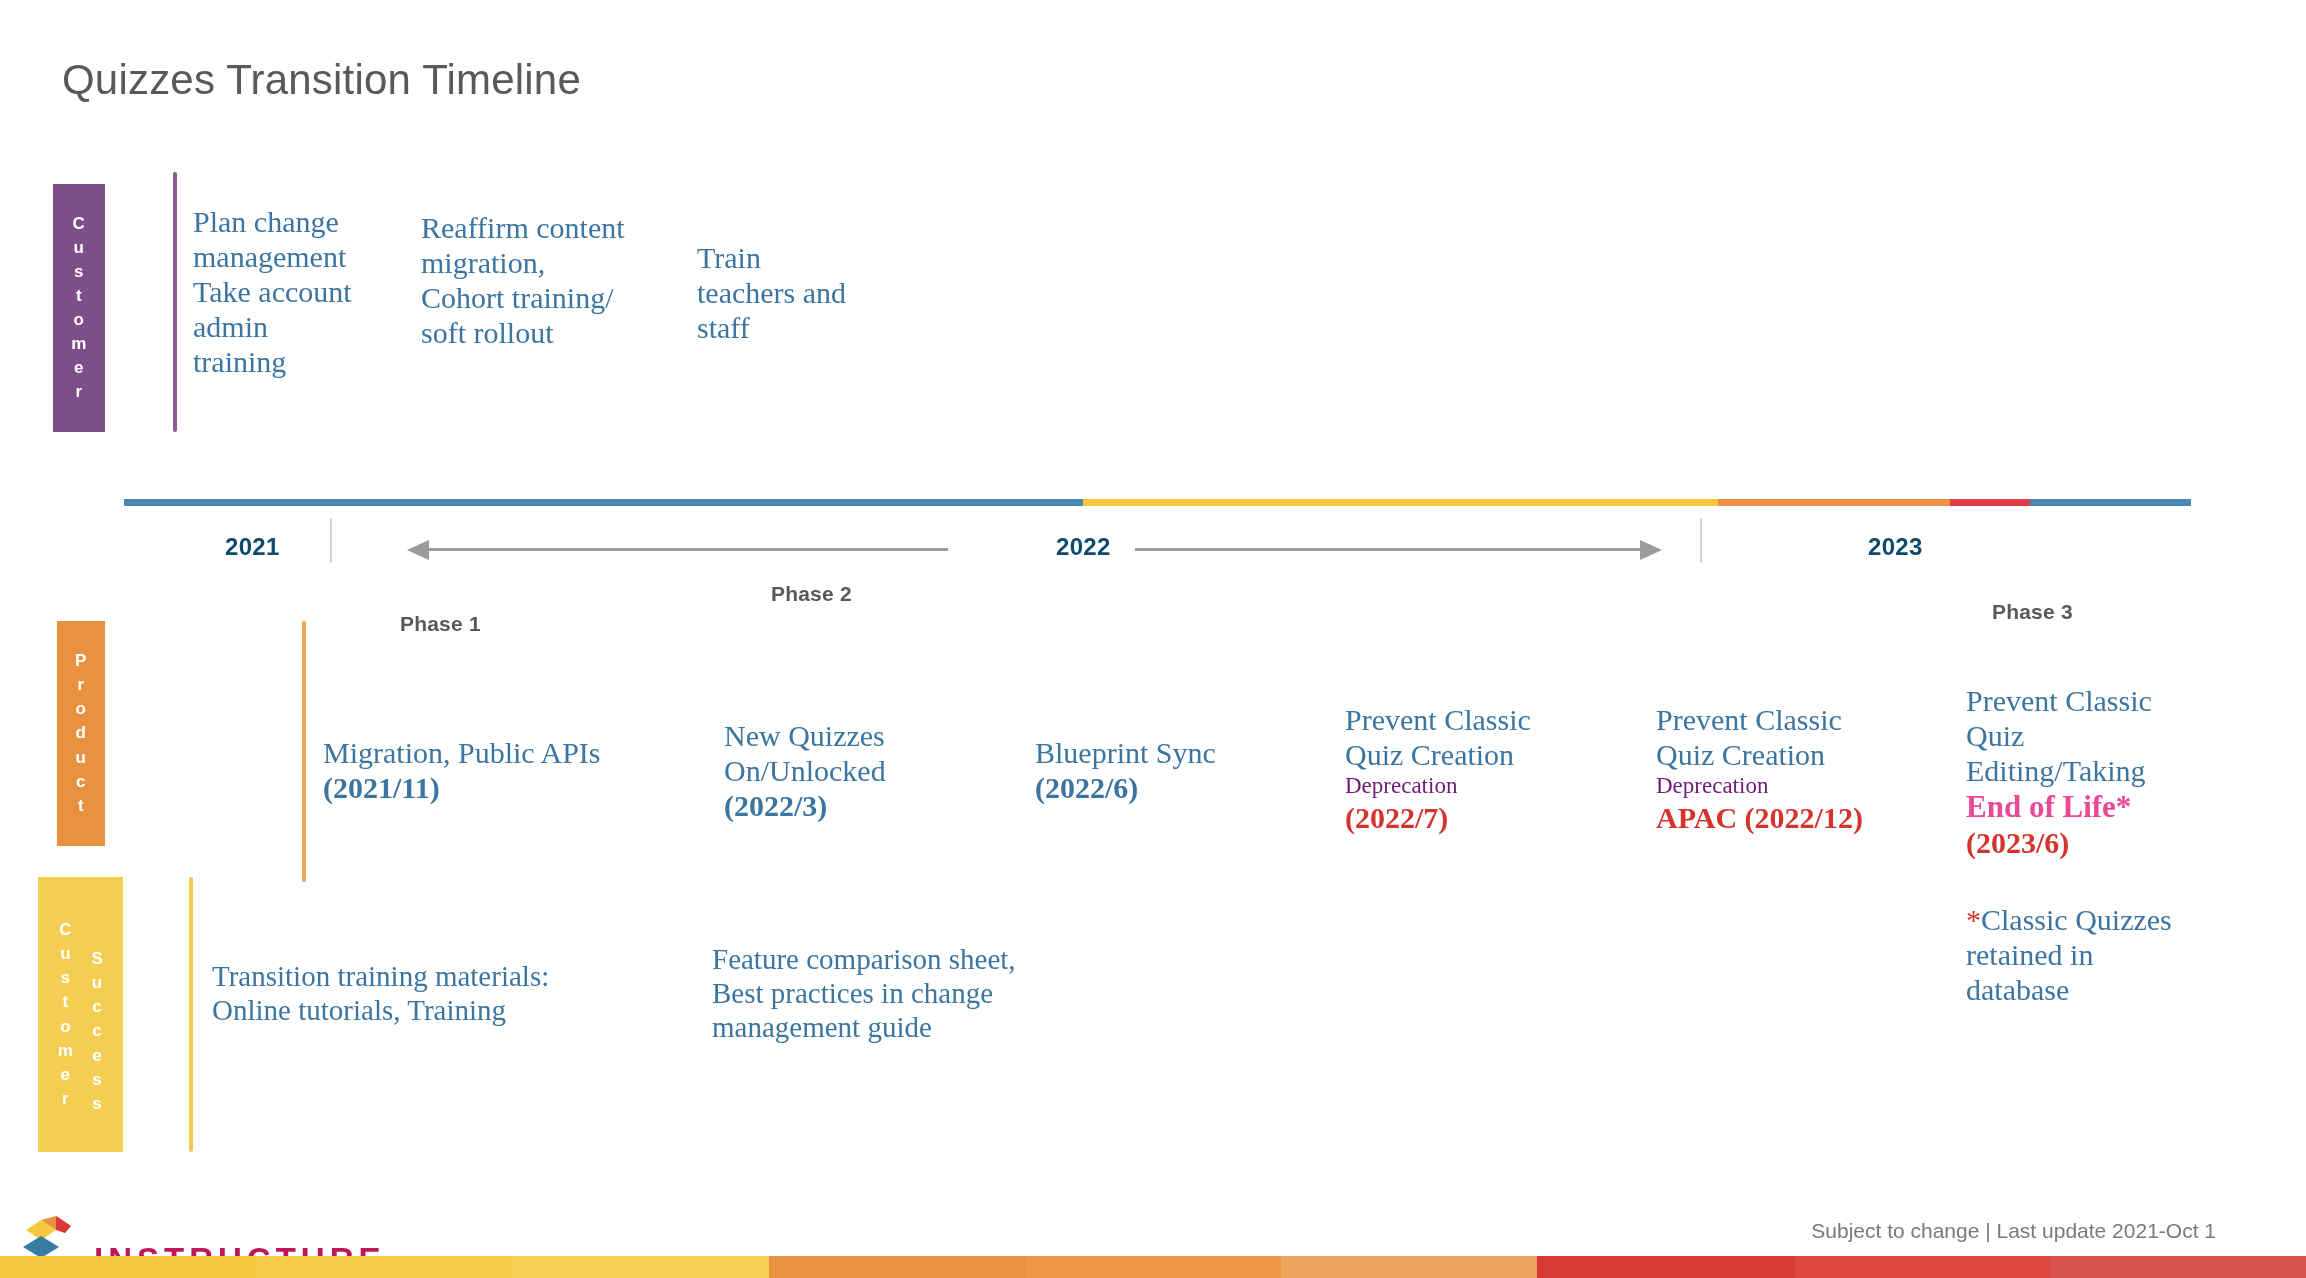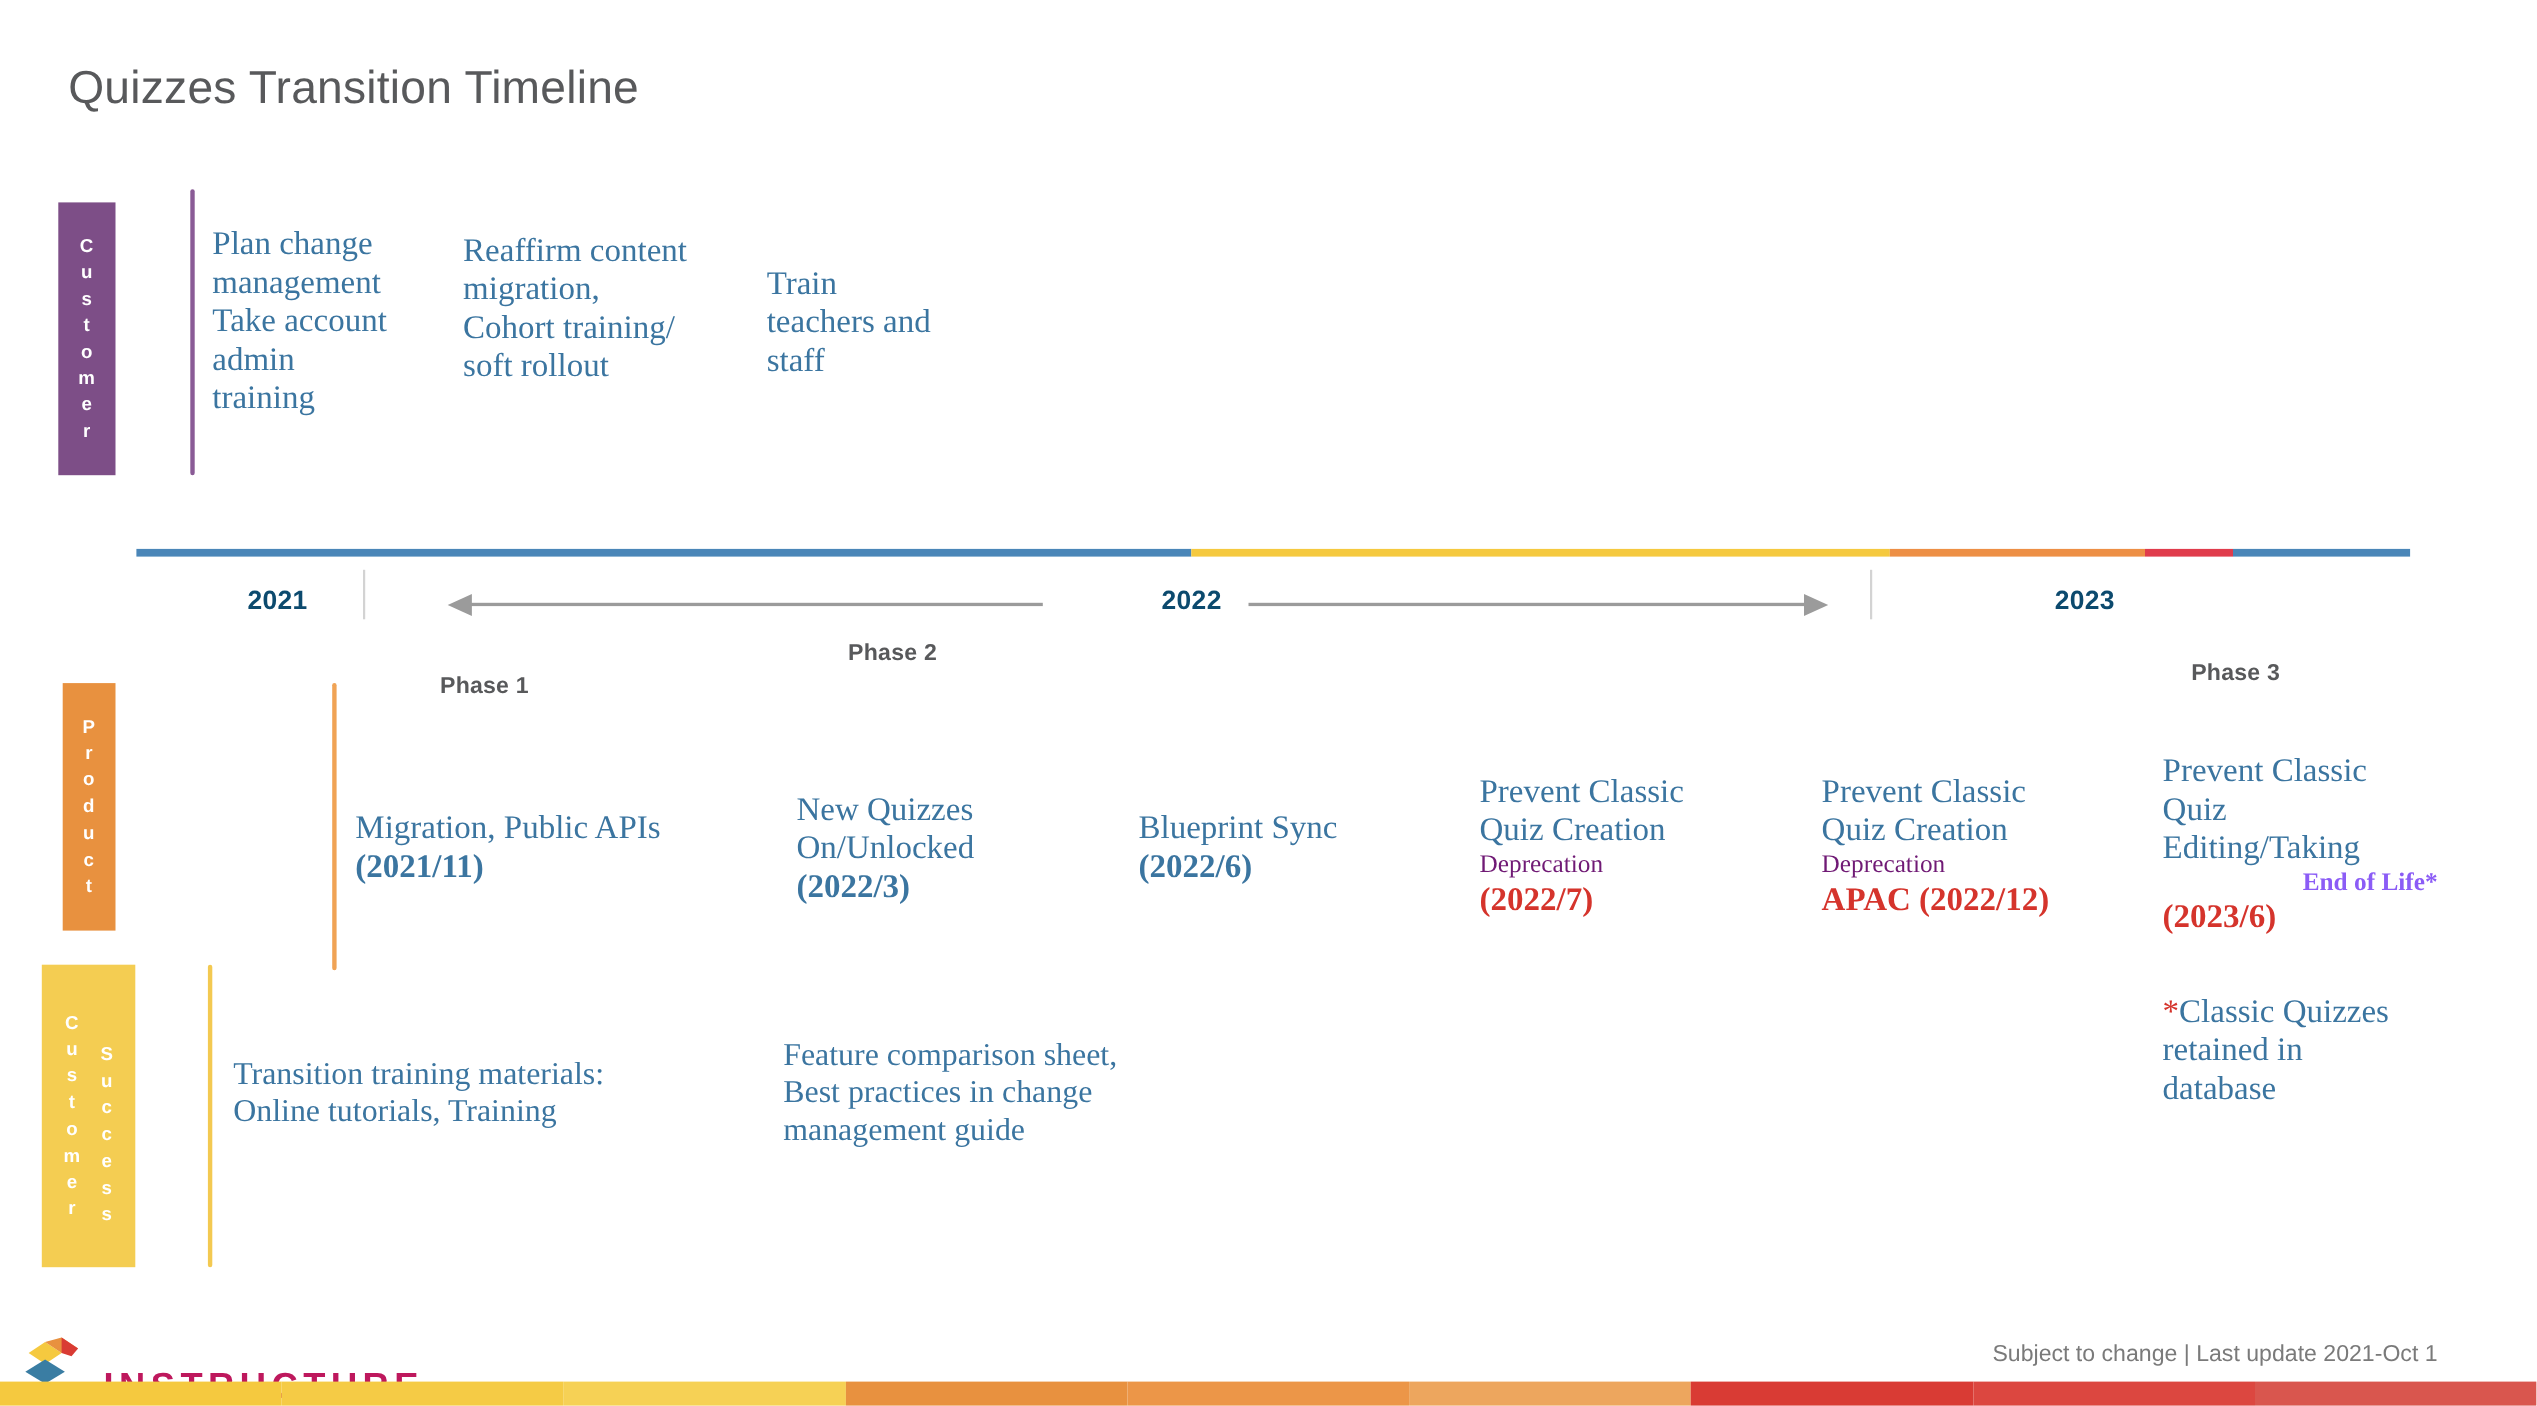--- a/index.html
+++ b/index.html
@@ -81,21 +81,21 @@
   .bold{font-weight:bold;}
   .red2{color:#d5342c;}
 
   .phase-lab{
     position:absolute;
     font-family:"Liberation Sans", sans-serif;
     font-size:21px;font-weight:bold;color:#58595b;letter-spacing:0.2px;
   }
 
   .dep{font-size:23px;line-height:1.2;color:#701a75;font-family:"Liberation Serif",serif;}
-  .eol{font-size:23px;line-height:1.2;font-weight:bold;color:#8b5cf6;font-family:"Liberation Serif",serif;text-align:right;}
+  .eol{font-size:31px;line-height:1.2;font-weight:bold;color:#ec4899;font-family:"Liberation Serif",serif;}
 
   
   .footer-logo{position:absolute;left:18px;top:1196px;display:flex;align-items:center;}
   .logo-mark{position:relative;width:62px;height:50px;margin-right:14px;}
   .logo-word{
     font-family:"Liberation Sans", sans-serif;
     font-size:33px;font-weight:bold;color:#be185d;letter-spacing:5px;margin-top:45px;
   }
   .footer-note{
     position:absolute;right:90px;top:1219px;

